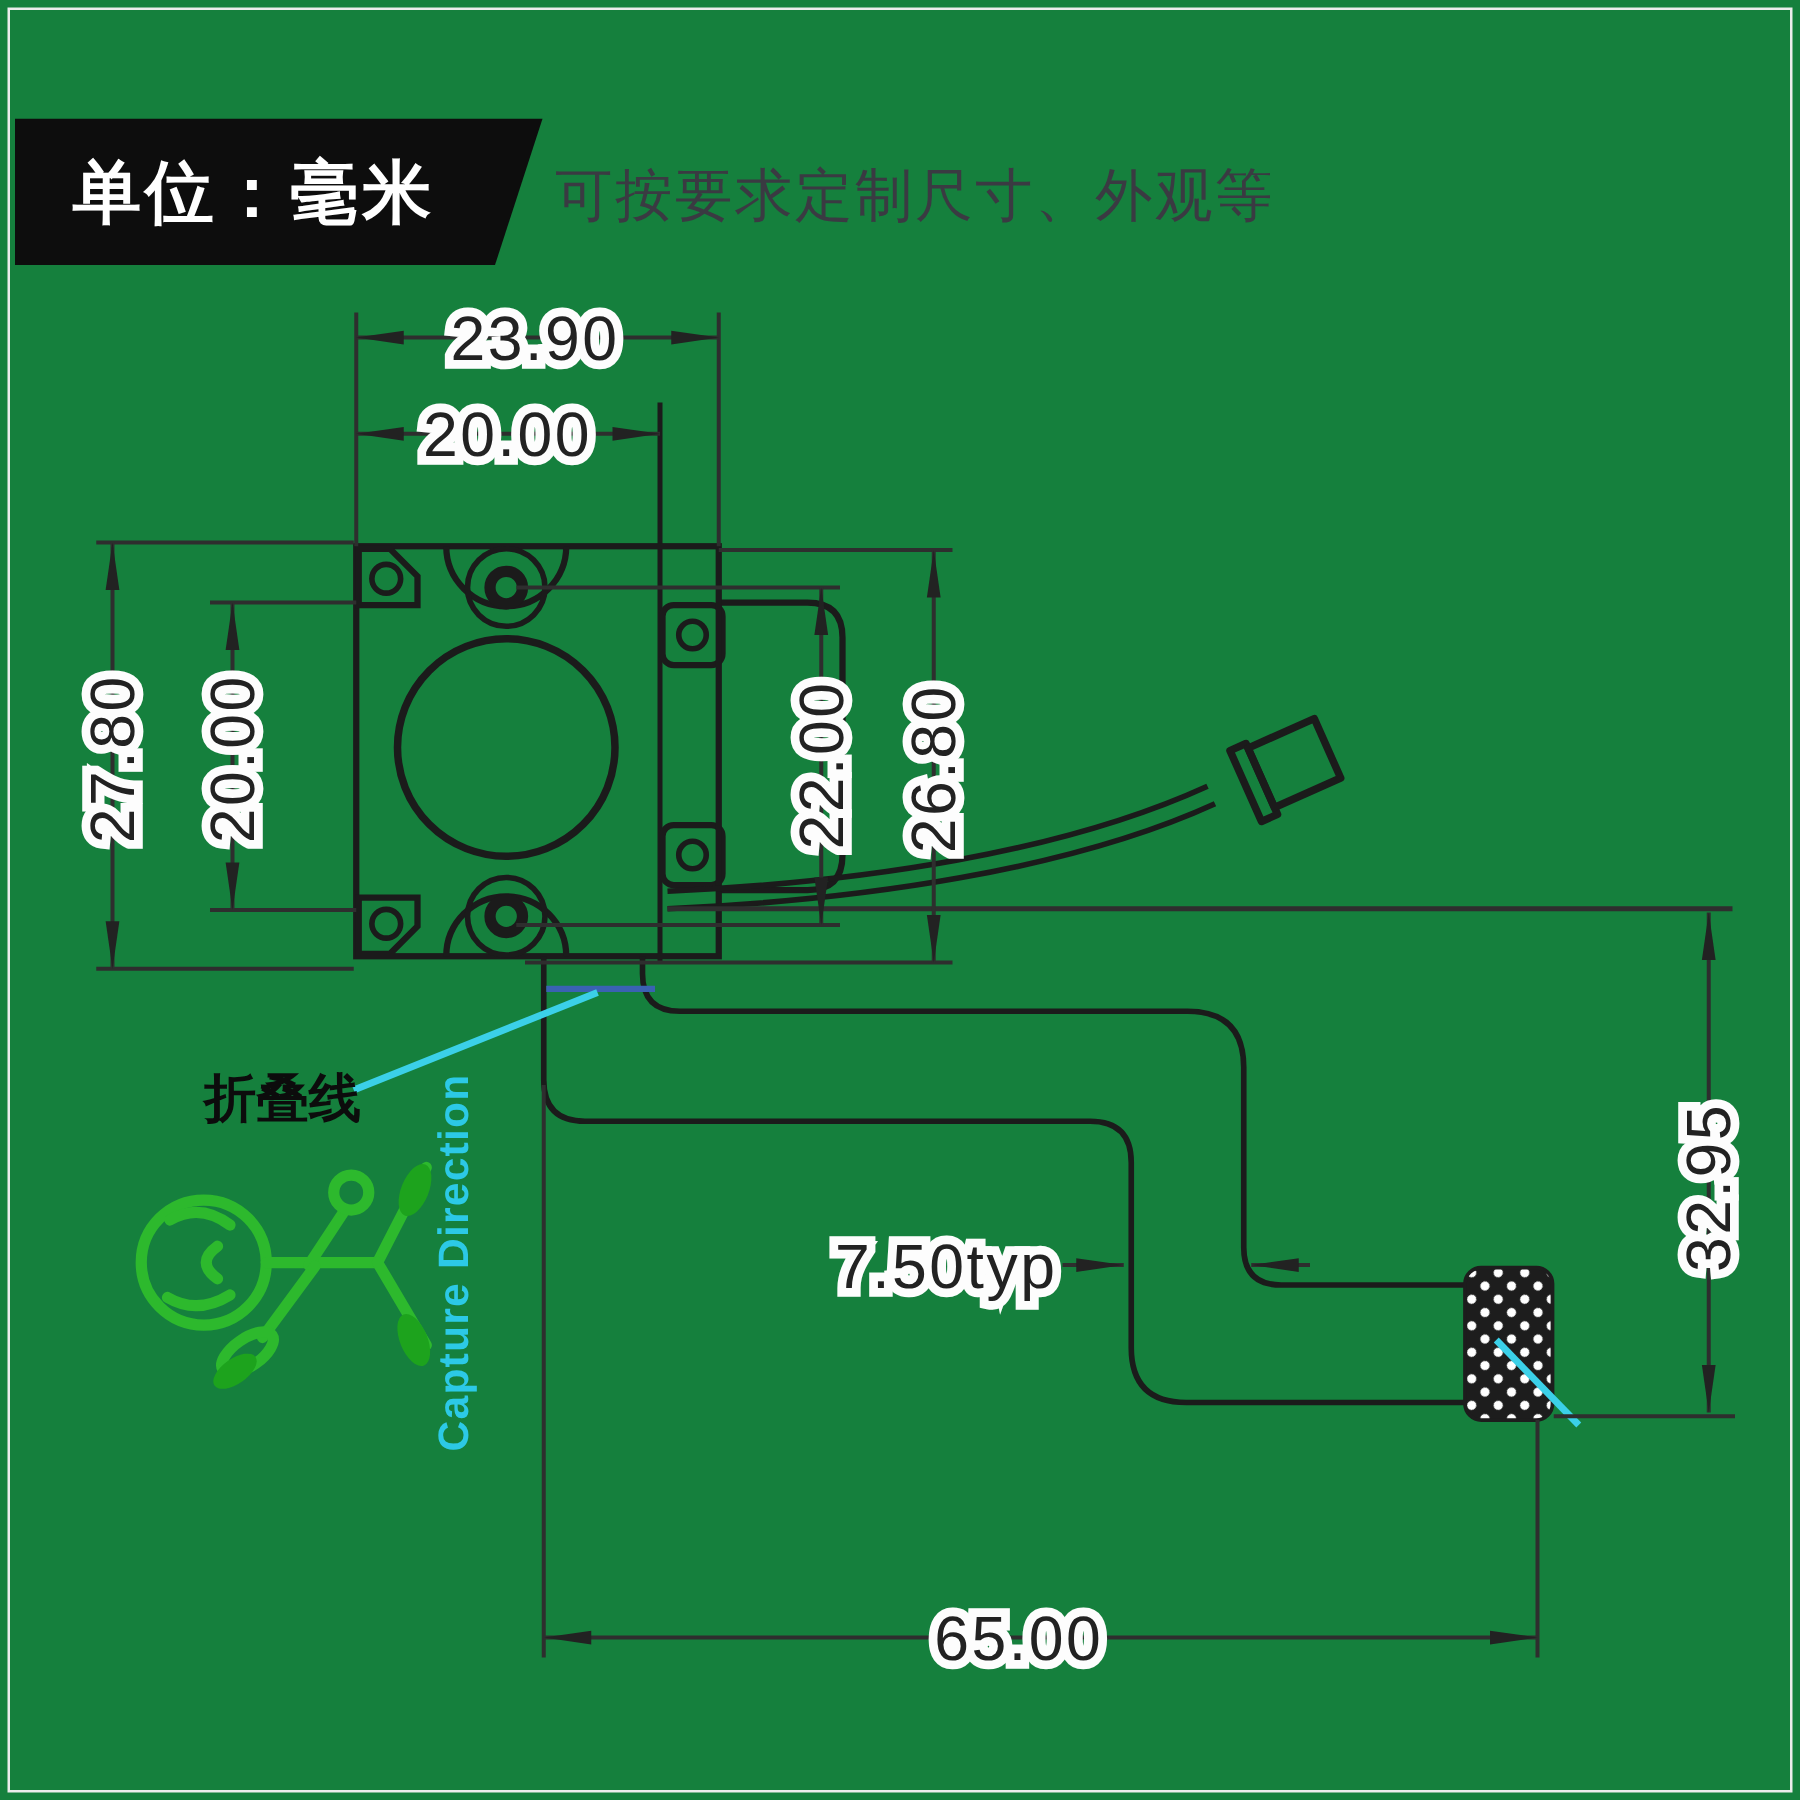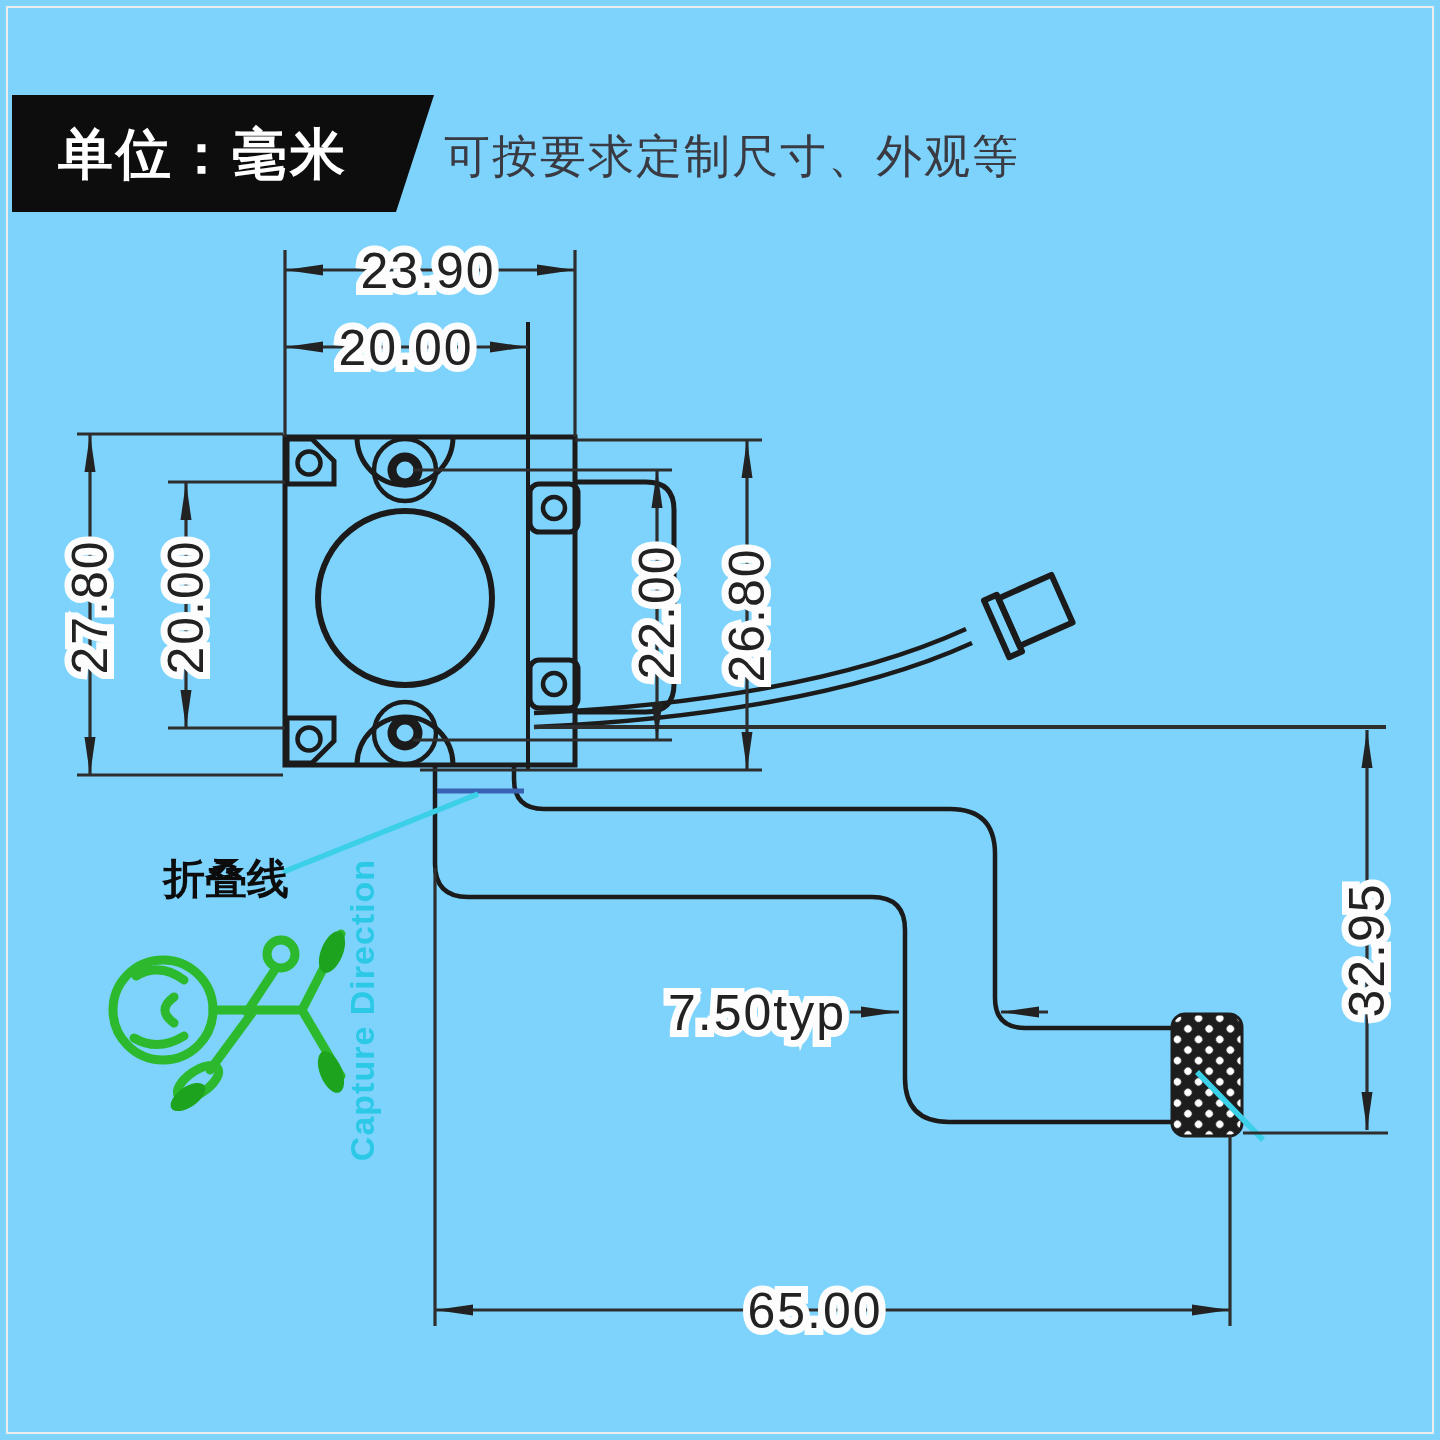--- a/index.html
+++ b/index.html
@@ -1,16 +1,16 @@
 <!DOCTYPE html>
 <html><head>
 <meta charset="utf-8">
 <style>
   html,body{margin:0;padding:0;background:#ffffff;}
-  .stage{position:relative;width:1440px;height:1440px;background:#7dd3fc;overflow:hidden;
+  .stage{position:relative;width:1440px;height:1440px;background:#15803d;overflow:hidden;
          font-family:"Liberation Sans",sans-serif;}
   svg{display:block;}
   .dim-label{font-family:"Liberation Sans",sans-serif;font-size:50px;fill:#222;
              letter-spacing:2px;paint-order:stroke;stroke:#fdfdfd;stroke-width:14px;}
   .banner-text{font-family:"Liberation Sans",sans-serif;font-weight:700;font-size:55px;fill:#ffffff;letter-spacing:3px;}
   .subtitle-text{font-family:"Liberation Sans",sans-serif;font-weight:400;font-size:46px;fill:#3a3a42;letter-spacing:2px;}
   .fold-label{font-family:"Liberation Sans",sans-serif;font-weight:700;font-size:42px;fill:#0c0c0c;}
   .capture-text{font-family:"Liberation Sans",sans-serif;font-weight:700;font-size:34px;fill:#2cc9e6;letter-spacing:1px;}
 </style>
 </head>

